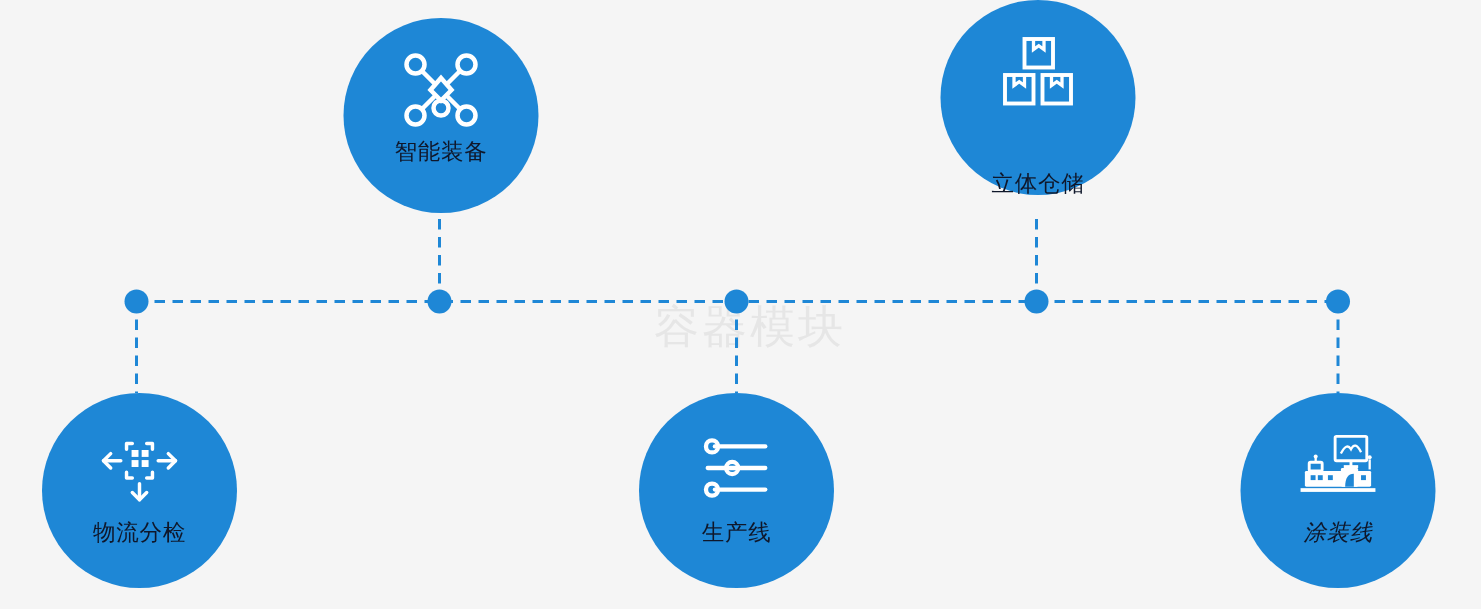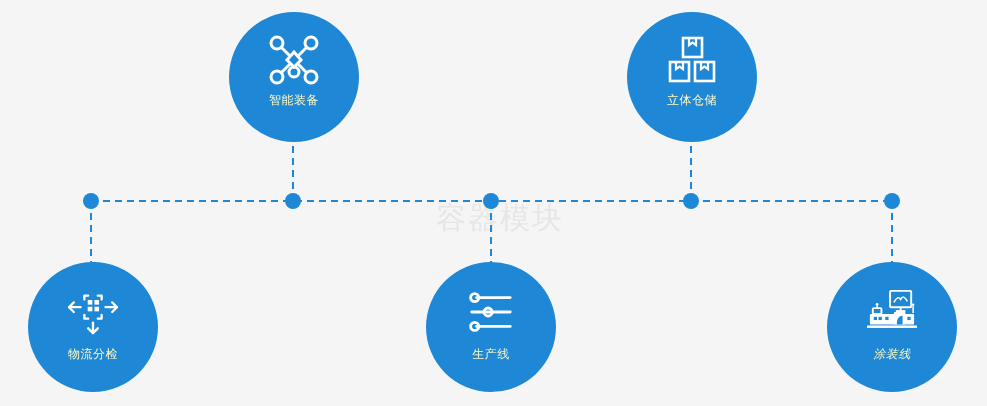--- a/index.html
+++ b/index.html
@@ -61,31 +61,31 @@
 
   .node-icon {
     width: 52px;
     height: 52px;
     display: block;
   }
   .node.bottom .node-icon { width: 56px; height: 48px; }
 
   .node-label {
     margin-top: 8px;
-    color: #fef9c3;
-    font-size: 12px;
+    color: #0f172a;
+    font-size: 15px;
     line-height: 1;
     letter-spacing: 0.5px;
     white-space: nowrap;
   }
   .node.bottom .node-label { margin-top: 12px; }
 
   
   #node-zhineng   { left: 229px; top: 12px; }
-  #node-litieck   { left: 627px; top: 12px; }
+  #node-litieck   { left: 627px; top: 0; justify-content: space-between; }
   #node-wuliu     { left: 28px;  top: 262px; }
   #node-shengchan { left: 426px; top: 262px; }
   #node-tuzhuang  { left: 827px; top: 262px; font-style: italic; }
 </style>
 </head>
 <body>
 
 <div id="stage">
 
   <div class="watermark">容器模块</div>

